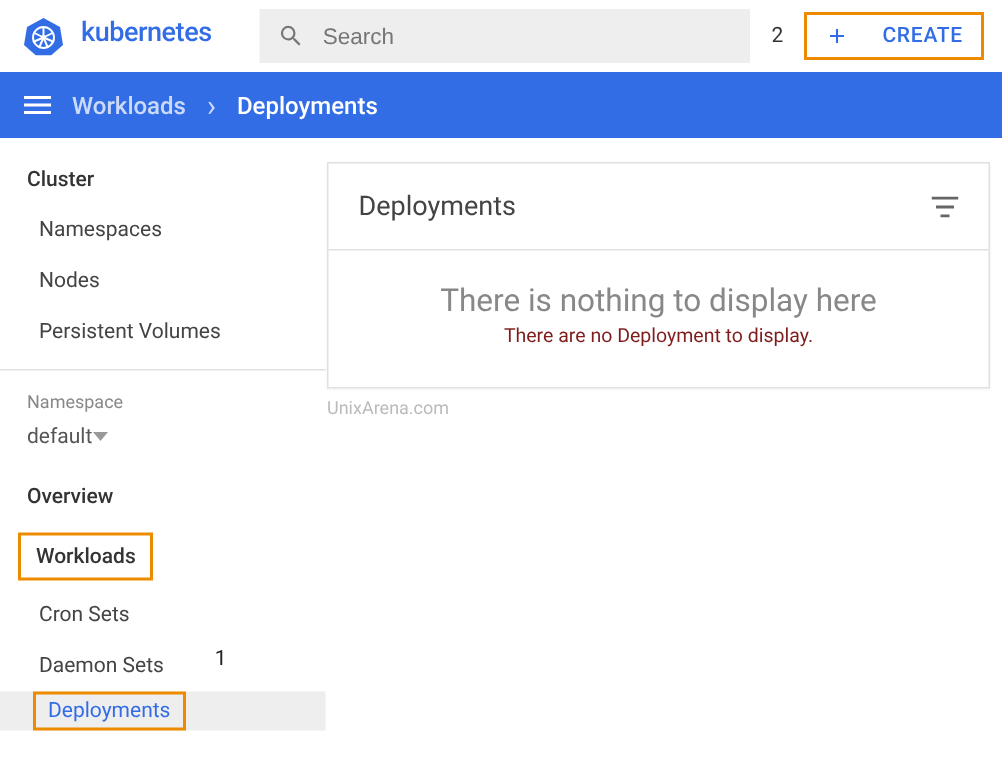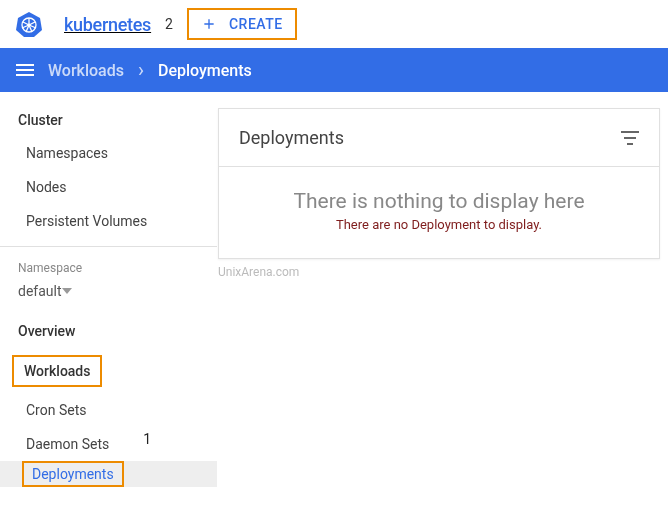--- a/index.html
+++ b/index.html
@@ -1,24 +1,24 @@
 <!DOCTYPE html>
 <html><head>
   <meta charset="utf-8">
   <style>
     * { box-sizing: border-box; margin: 0; padding: 0; }
     body { font-family: Roboto, Arial, sans-serif; width: 668px; height: 514px; background: #fff; overflow: hidden; }
     
     .topbar { display: flex; align-items: center; height: 48px; padding: 0 12px 0 16px; gap: 8px; }
-    .logo-wrap { display: flex; align-items: center; gap: 22px; text-decoration: underline; }
+    .logo-wrap { display: flex; gap: 12px; }
     .brand { color: #326de6; font-size: 18px; font-weight: 500; letter-spacing: -0.3px; }
     .search-box { flex: 1; display: flex; align-items: center; background: #eee; height: 36px; padding: 0 12px; margin-left: 24px; }
     .search-box input { border: none; background: transparent; outline: none; font-size: 15px; color: #555; width: 100%; margin-left: 12px; }
     .annot { font-size: 14px; color: #333; padding: 0 6px; }
-    .create-btn { display: flex; align-items: center; gap: 12px; color: #326de6; font-size: 14px; font-weight: 500; letter-spacing: 0.5px; border: 2px solid #ed8b00; padding: 6px 12px; cursor: pointer; }
+    .create-btn { display: flex; align-items: center; gap: 22px; color: #326de6; font-size: 14px; font-weight: 500; letter-spacing: 0.5px; border: 2px solid #ed8b00; padding: 6px 12px; cursor: pointer; }
     
     .bluebar { display: flex; align-items: center; background: #326de6; color: #fff; height: 44px; padding: 0 16px; gap: 14px; }
     .hamburger { display: flex; flex-direction: column; gap: 3px; cursor: pointer; }
     .hamburger span { width: 18px; height: 2px; background: #fff; }
     .crumb-parent { color: rgba(255,255,255,0.75); font-size: 16px; font-weight: 500; }
     .crumb-sep { color: rgba(255,255,255,0.75); font-size: 20px; font-weight: 400; }
     .crumb-current { color: #fff; font-size: 16px; font-weight: 500; }
     
     .body { display: flex; height: calc(514px - 48px - 44px); }
     .sidebar { width: 218px; padding: 12px 0 0 0; font-size: 14px; color: #333; border-right: 1px solid transparent; }
@@ -56,20 +56,26 @@
         <line x1="13" y1="14" x2="19" y2="11"></line>
         <line x1="13" y1="14" x2="20" y2="17"></line>
         <line x1="13" y1="14" x2="16" y2="21"></line>
         <line x1="13" y1="14" x2="10" y2="21"></line>
         <line x1="13" y1="14" x2="6" y2="17"></line>
         <line x1="13" y1="14" x2="7" y2="11"></line>
       </g>
       <circle cx="13" cy="14" r="1.6" fill="#fff"></circle>
     </svg>
     <span class="brand">kubernetes</span>
+  </div>
+  <div class="search-box">
+    <svg width="20" height="20" viewBox="0 0 24 24" fill="#777">
+      <path d="M15.5 14h-.79l-.28-.27A6.471 6.471 0 0016 9.5 6.5 6.5 0 109.5 16c1.61 0 3.09-.59 4.23-1.57l.27.28v.79l5 4.99L20.49 19l-4.99-5zm-6 0C7.01 14 5 11.99 5 9.5S7.01 5 9.5 5 14 7.01 14 9.5 11.99 14 9.5 14z"></path>
+    </svg>
+    <input type="text" placeholder="Search" style="">
   </div>
   <span class="annot">2</span>
   <div class="create-btn">
     <svg width="16" height="16" viewBox="0 0 24 24" fill="#326de6">
       <path d="M19 13h-6v6h-2v-6H5v-2h6V5h2v6h6v2z"></path>
     </svg>
     <span>CREATE</span>
   </div>
 </div>
 

